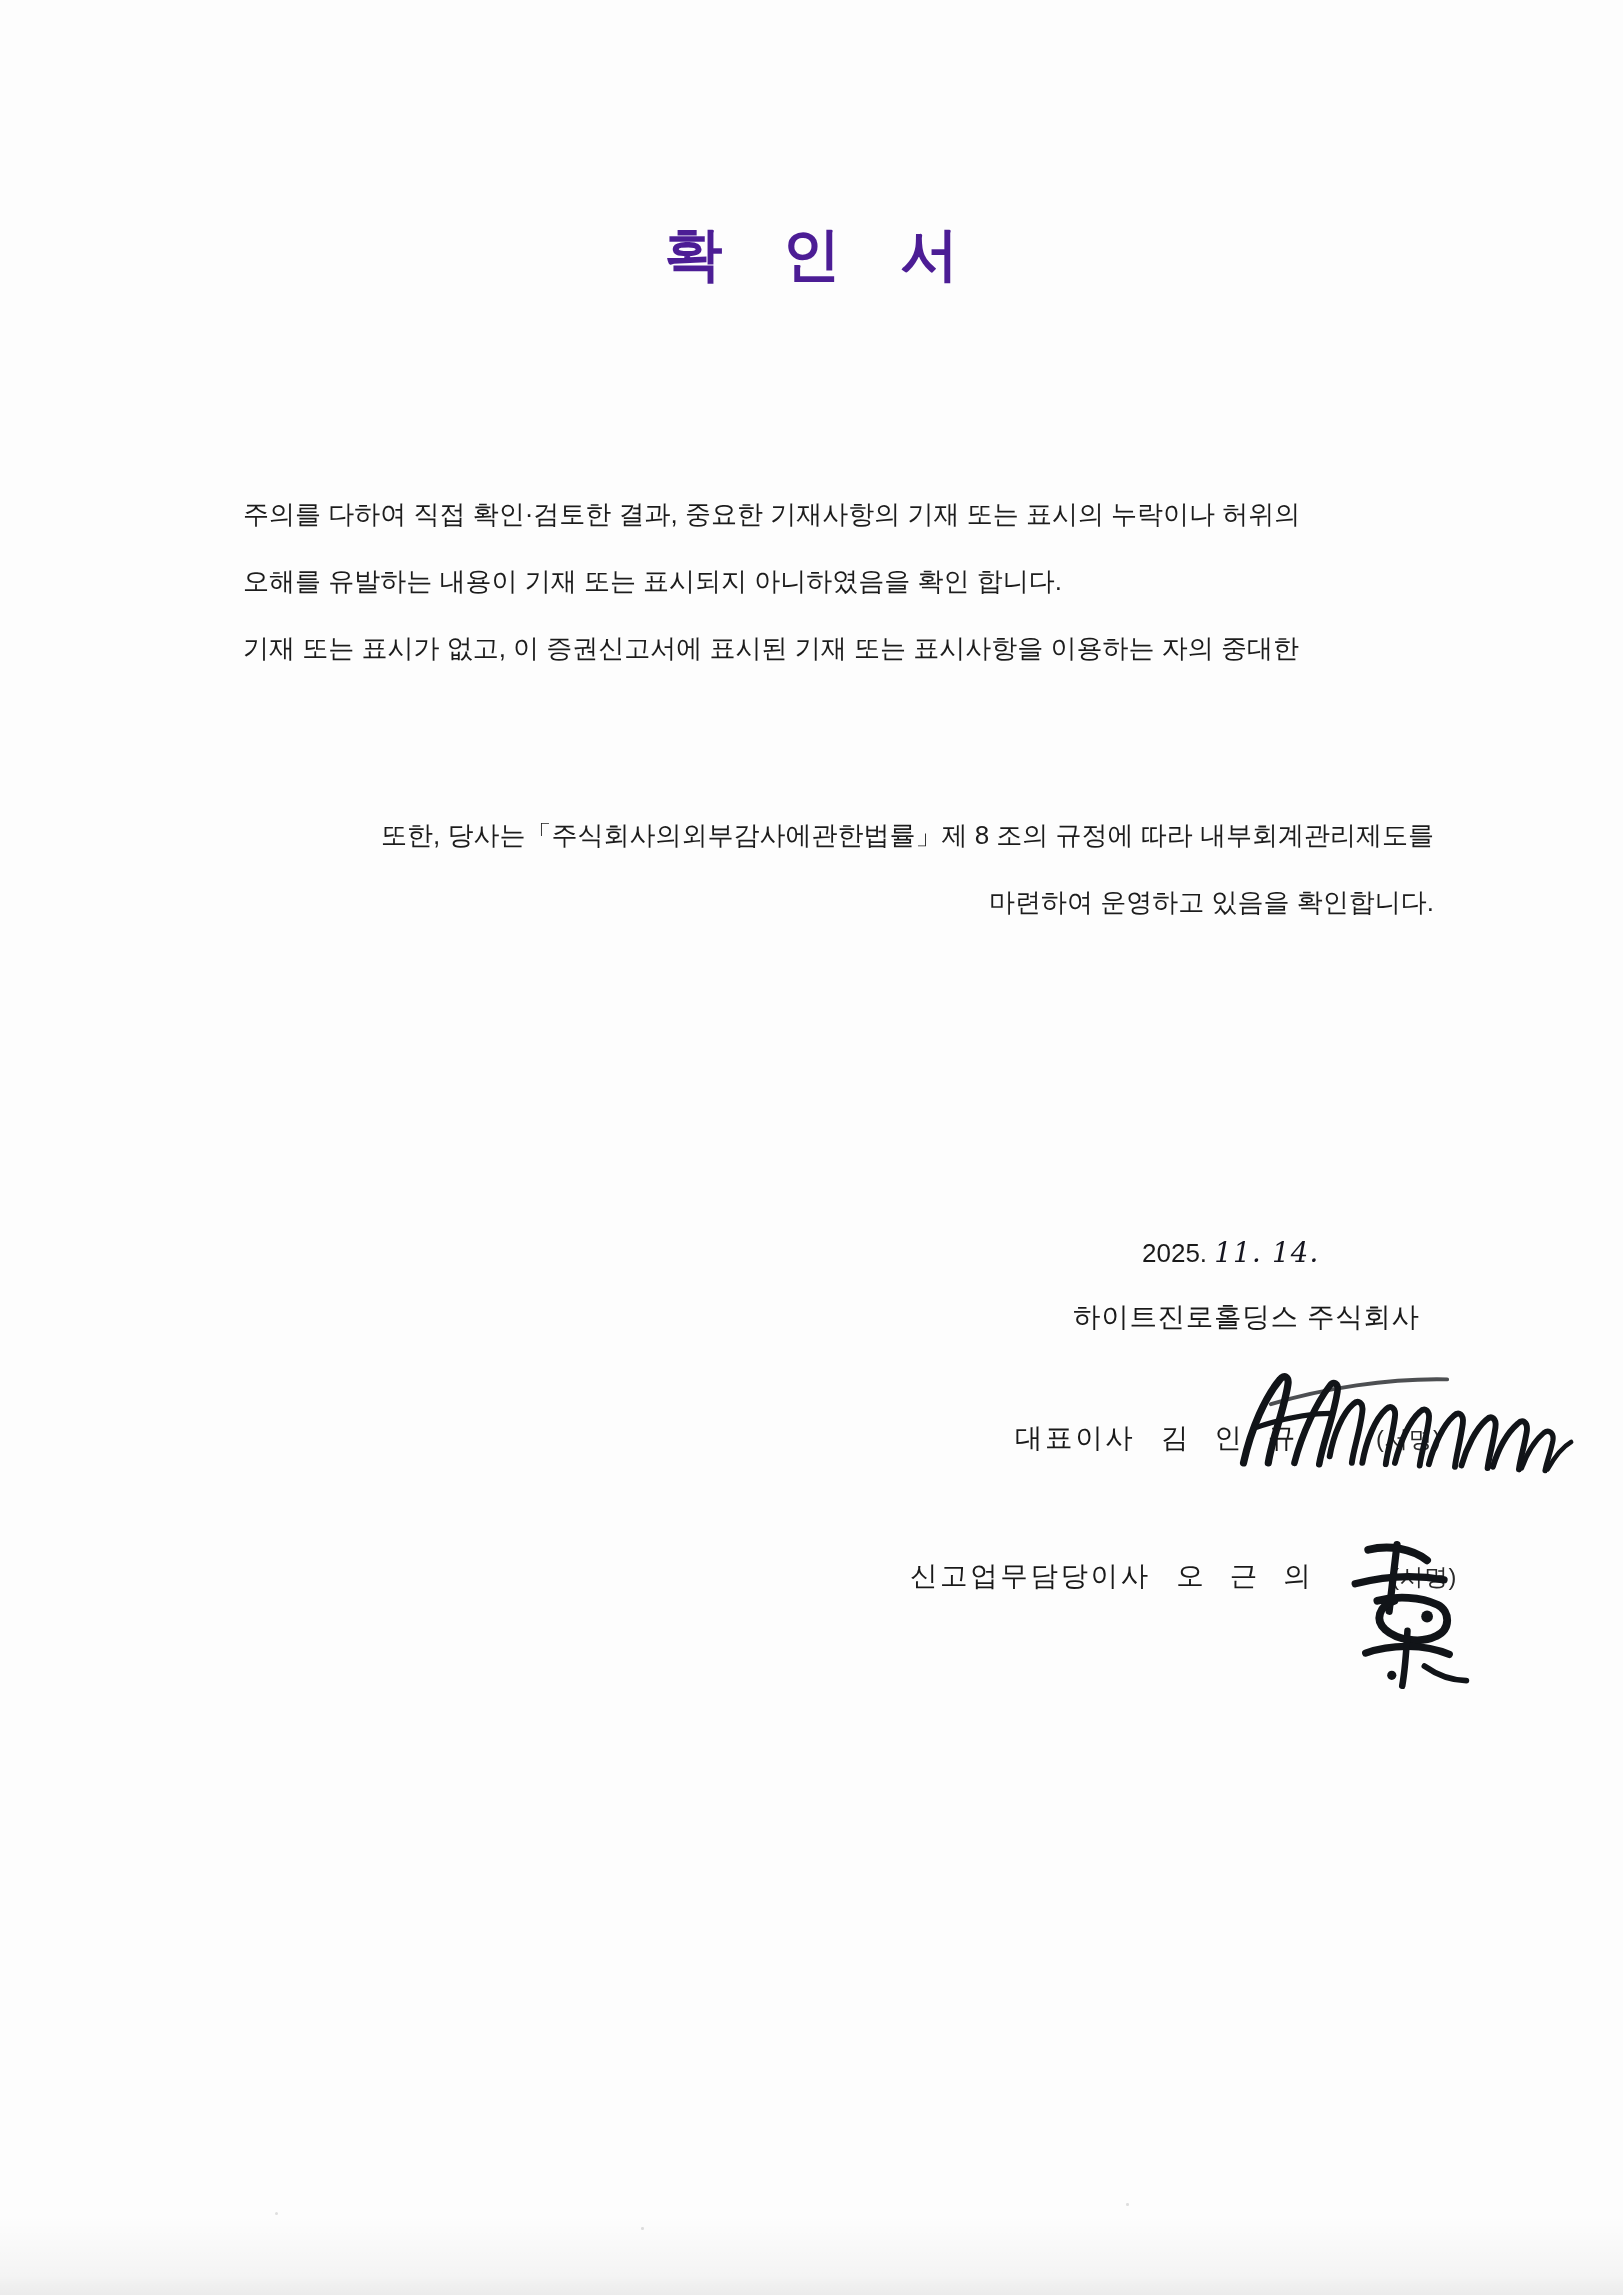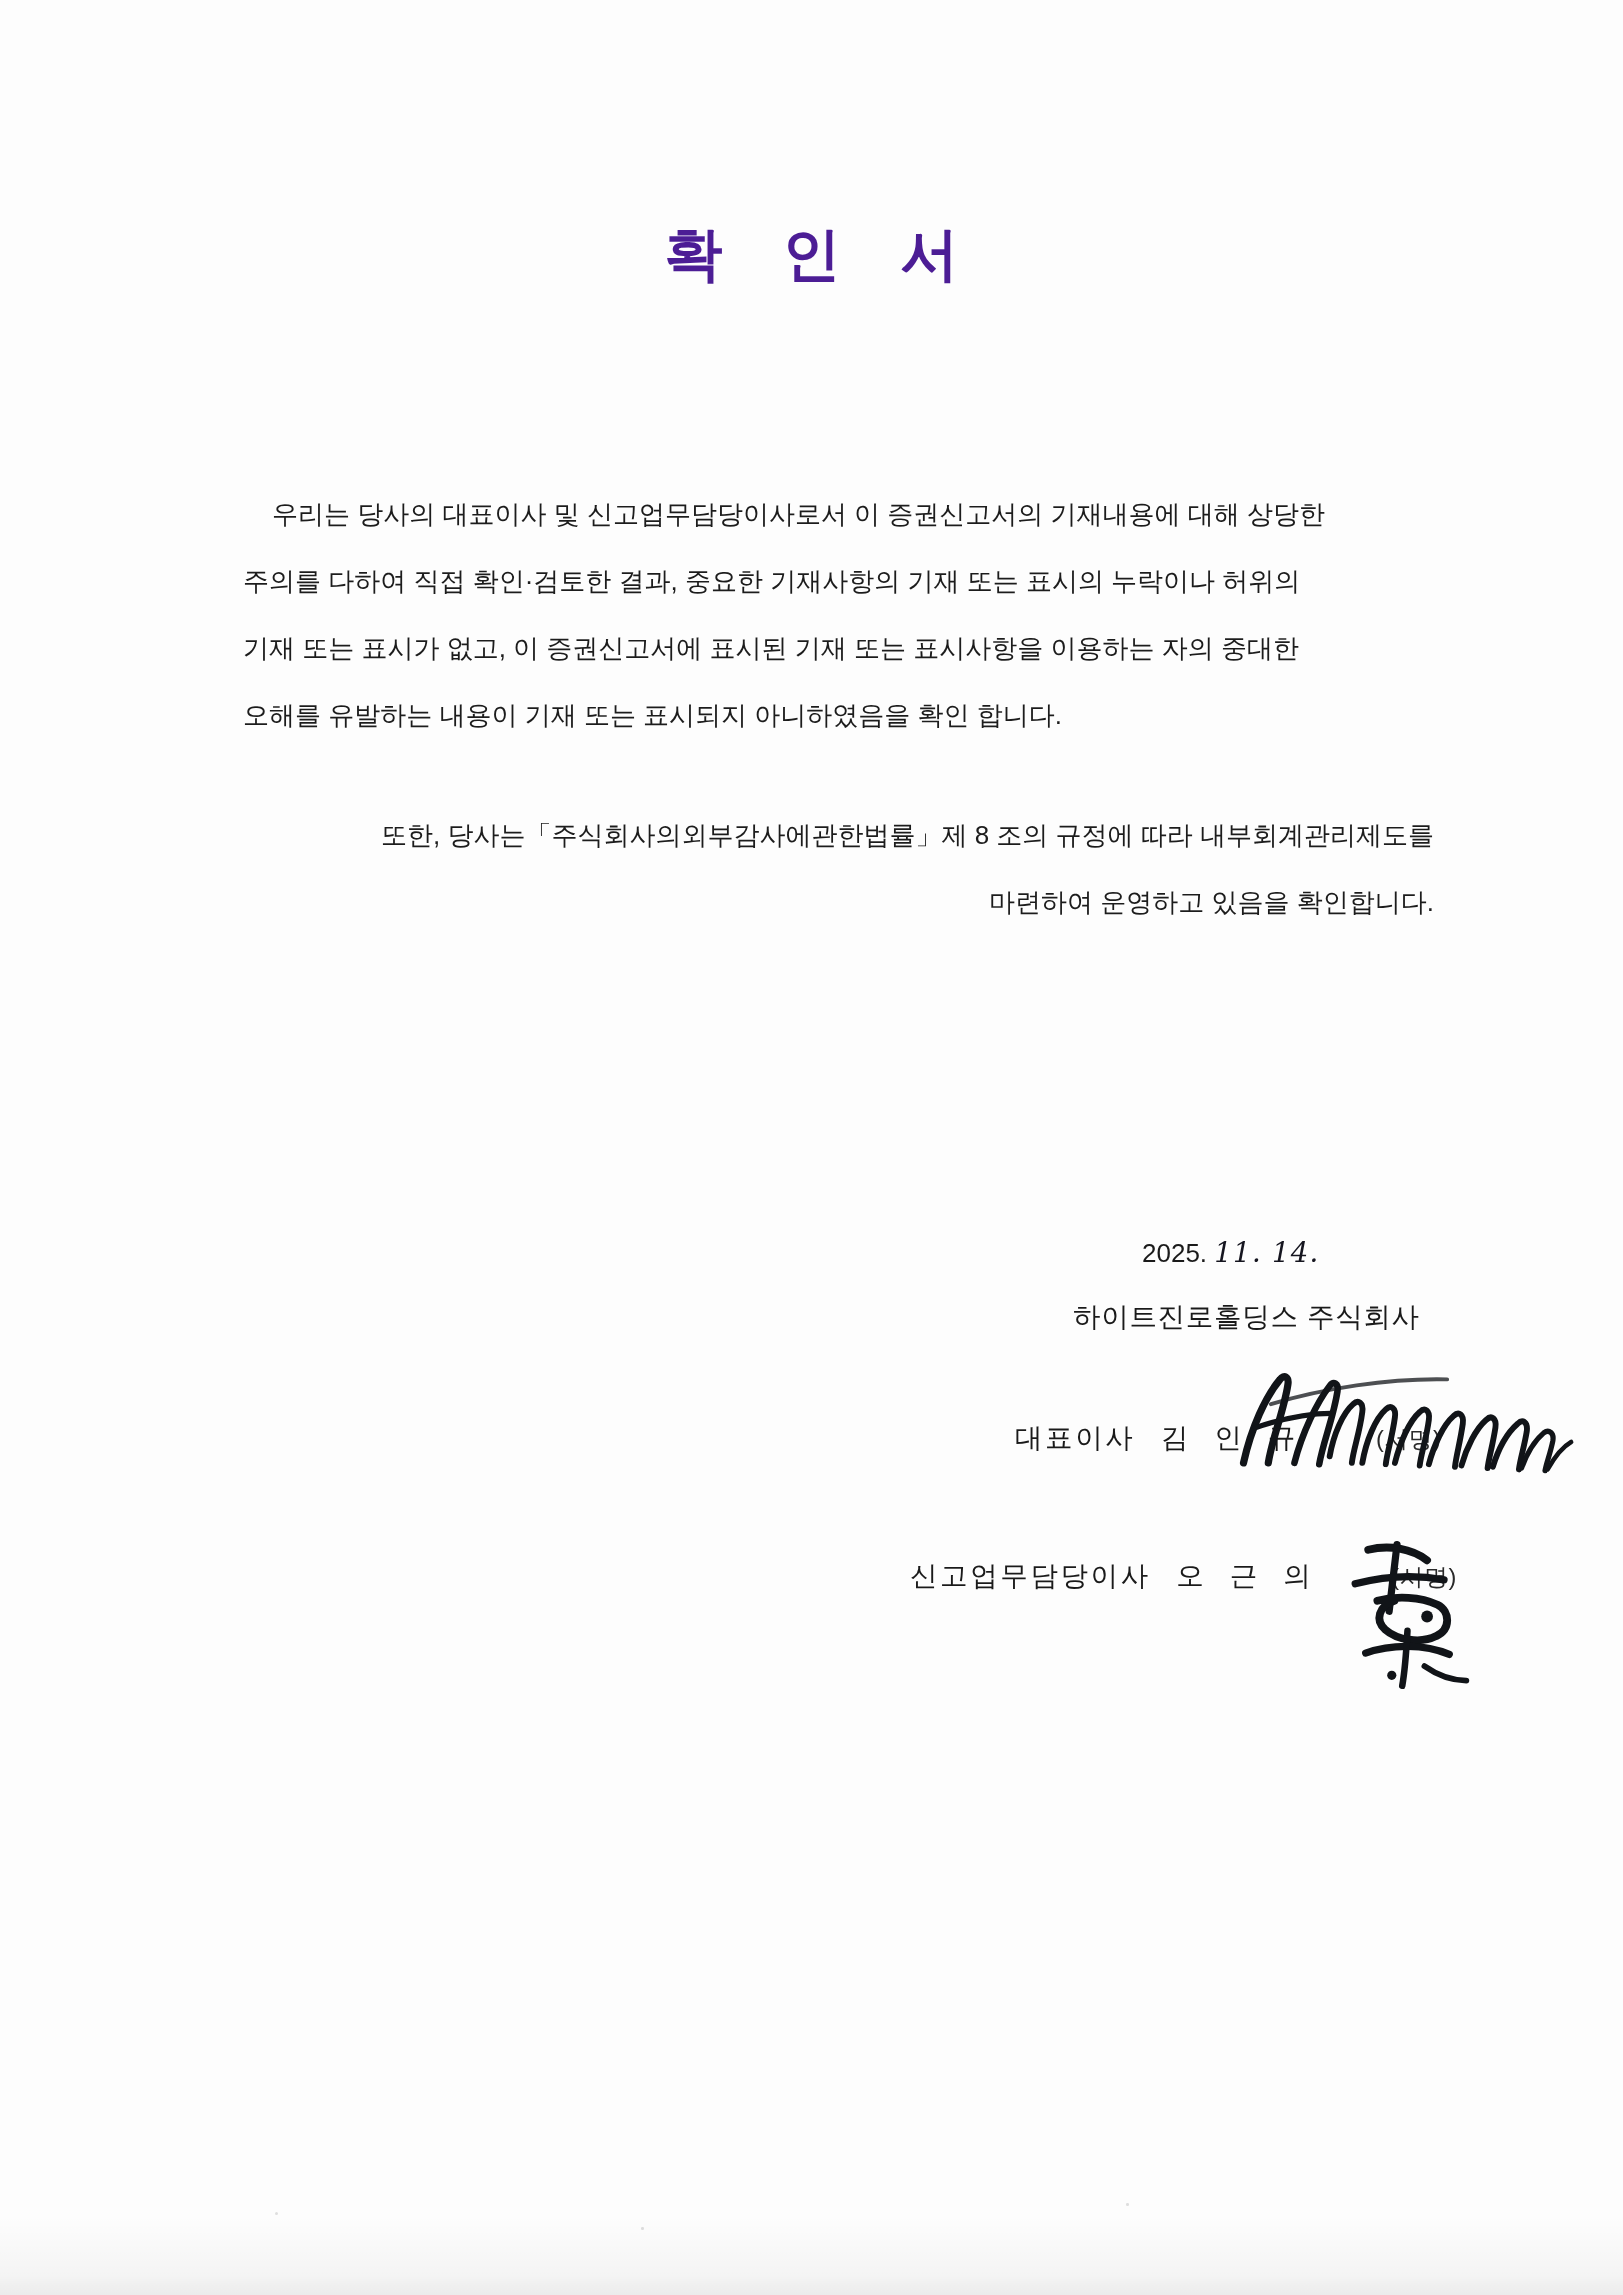--- a/index.html
+++ b/index.html
@@ -129,24 +129,23 @@
   }
 </style>
 </head>
 <body>
 
 <div class="page">
 
   <div class="doc-title">확 인 서</div>
 
   <div class="body-block para-1 justified">
-    <div class="indent nowrap-line">우리는 당사의 대표이사 및 신고업무담당이사로서 이 증권신고서의 기재내용에 대해 상당한</div>
     <div class="nowrap-line">주의를 다하여 직접 확인·검토한 결과, 중요한 기재사항의 기재 또는 표시의 누락이나 허위의</div>
+    <div class="nowrap-line">오해를 유발하는 내용이 기재 또는 표시되지 아니하였음을 확인 합니다.</div>
     <div class="nowrap-line">기재 또는 표시가 없고, 이 증권신고서에 표시된 기재 또는 표시사항을 이용하는 자의 중대한</div>
-    <div class="nowrap-line">오해를 유발하는 내용이 기재 또는 표시되지 아니하였음을 확인 합니다.</div>
   </div>
 
   <div class="body-block para-2">
     <div class="indent nowrap-line">또한, 당사는「주식회사의외부감사에관한법률」제 8 조의 규정에 따라 내부회계관리제도를</div>
     <div class="nowrap-line">마련하여 운영하고 있음을 확인합니다.</div>
   </div>
 
   <div class="date-row">
     <span>2025.</span>
     <span class="date-hand">11. 14.</span>

